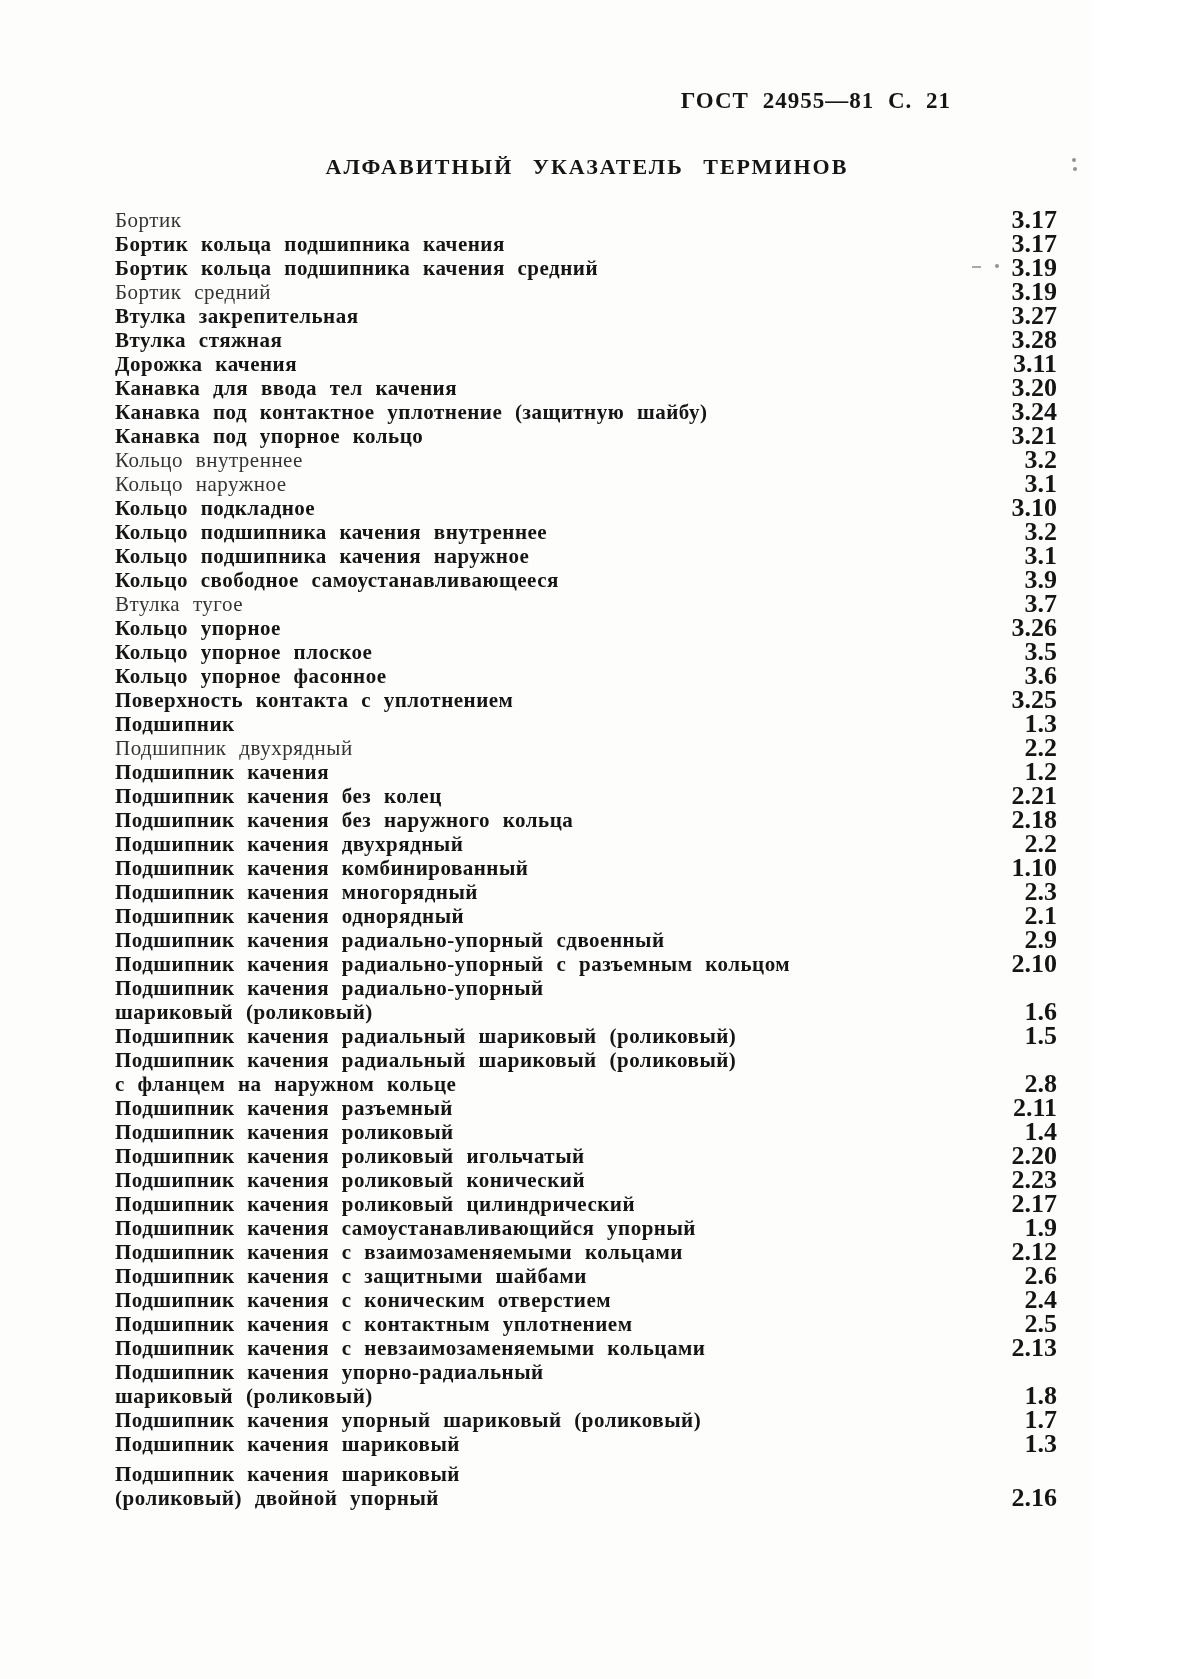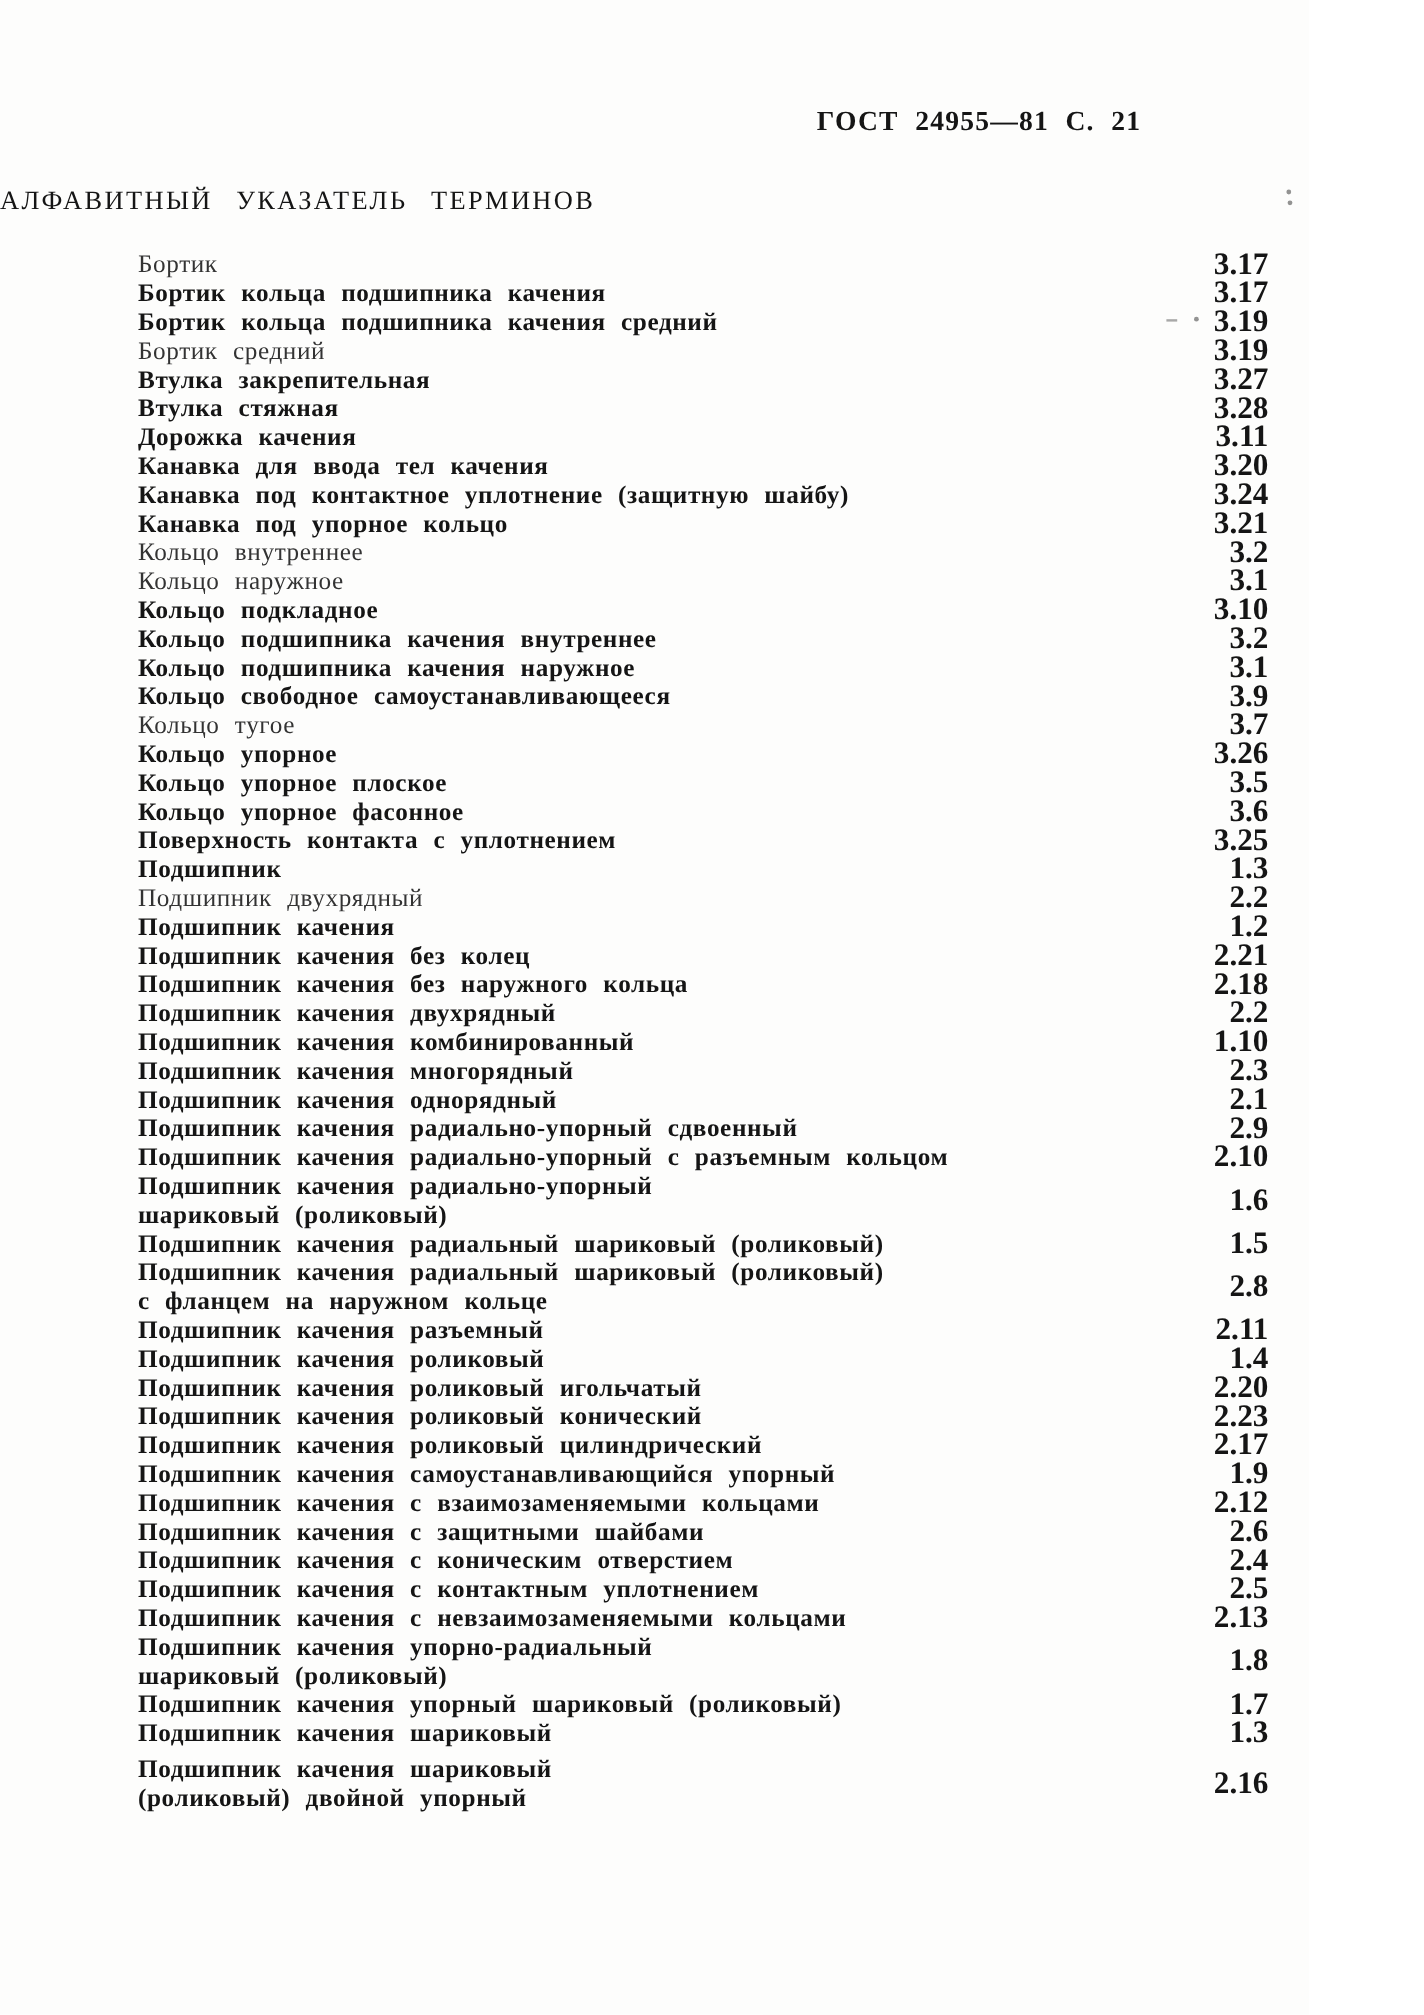--- a/index.html
+++ b/index.html
@@ -25,37 +25,38 @@
     letter-spacing: 1px;
     word-spacing: 7px;
     white-space: nowrap;
   }
   .title {
     position: absolute;
     top: 154px;
     left: 0;
     width: 1142px;
     margin: 0;
-    text-align: left;
+    text-align: center;
     font-size: 22px;
-    font-weight: 400;
+    font-weight: 700;
     letter-spacing: 2px;
     word-spacing: 12px;
     white-space: nowrap;
+    padding-left: 16px;
   }
   .index {
     position: absolute;
     top: 208px;
     left: 115px;
     width: 942px;
   }
   .entry {
     display: flex;
     justify-content: space-between;
-    align-items: center;
+    align-items: flex-end;
   }
   .entry.spaced {
     margin-top: 6px;
   }
   .term {
     font-size: 21px;
     line-height: 24px;
     font-weight: 700;
     letter-spacing: 0.5px;
     word-spacing: 7px;
@@ -181,21 +182,21 @@
         <div class="ref">3.1</div>
       </div>
       <div class="entry">
         <div class="term">
           <div>Кольцо свободное самоустанавливающееся</div>
         </div>
         <div class="ref">3.9</div>
       </div>
       <div class="entry">
         <div class="term light">
-          <div>Кольцо тугое</div>
+          <div>Втулка тугое</div>
         </div>
         <div class="ref">3.7</div>
       </div>
       <div class="entry">
         <div class="term">
           <div>Кольцо упорное</div>
         </div>
         <div class="ref">3.26</div>
       </div>
       <div class="entry">

